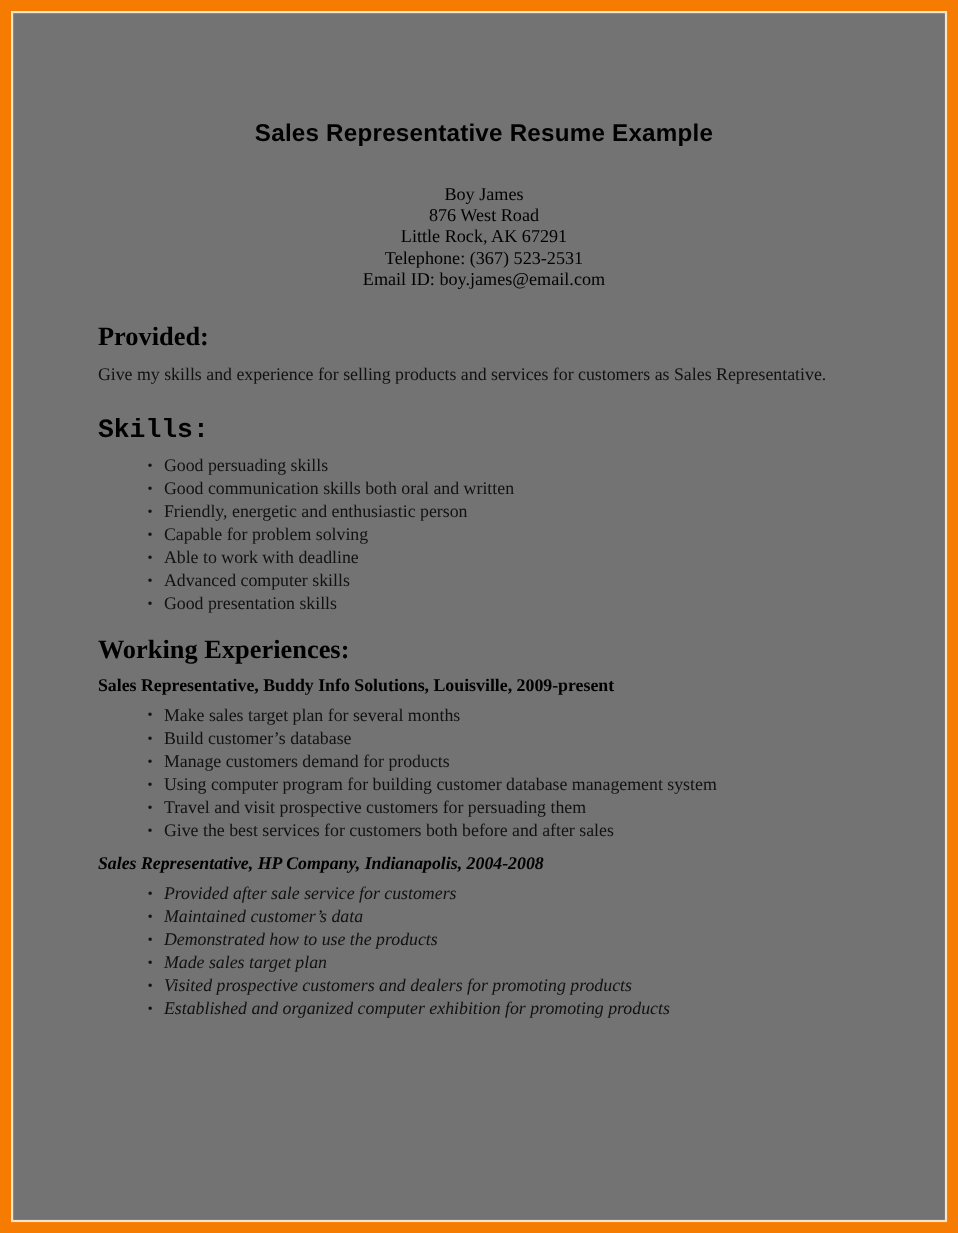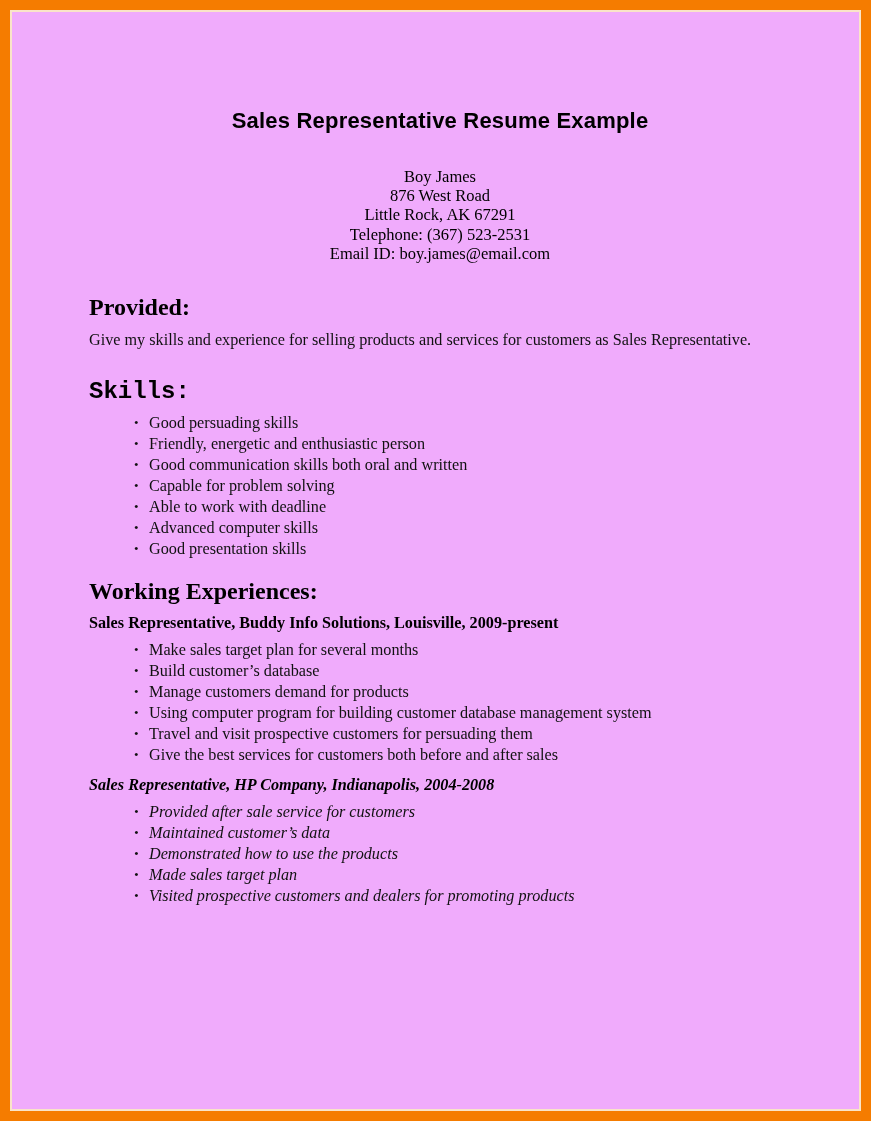--- a/index.html
+++ b/index.html
@@ -28,21 +28,21 @@
     box-sizing: border-box;
     width: 100%;
     height: 100%;
     background: #FAE4C8;
     padding: 2px;
   }
   #paper {
     box-sizing: border-box;
     width: 100%;
     height: 100%;
-    background: #f0abfc;
+    background: #737373;
     position: relative;
     overflow: hidden;
   }
 
   
   .doc {
     position: absolute;
     left: 0;
     top: 0;
     right: 0;
@@ -142,22 +142,22 @@
           <span class="contact-line">Telephone: (367) 523-2531</span>
           <span class="contact-line">Email ID: boy.james@email.com</span>
         </div>
 
         <h2 id="objective-heading" class="section-heading">Provided:</h2>
         <p class="body-text">Give my skills and experience for selling products and services for customers as Sales Representative.</p>
 
         <h2 id="skills-heading" class="section-heading">Skills:</h2>
         <ul class="bullets" id="skills-list">
             <li>Good persuading skills</li>
+            <li>Good communication skills both oral and written</li>
             <li>Friendly, energetic and enthusiastic person</li>
-            <li>Good communication skills both oral and written</li>
             <li>Capable for problem solving</li>
             <li>Able to work with deadline</li>
             <li>Advanced computer skills</li>
             <li>Good presentation skills</li>
           </ul>
 
         <h2 id="experience-heading" class="section-heading">Working Experiences:</h2>
         <div id="experience-jobs">
             <div class="job-block">
               <div class="job-title">Sales Representative, Buddy Info Solutions, Louisville, 2009-present</div>
@@ -171,20 +171,21 @@
               </ul>
             </div>
             <div class="job-block">
               <div class="job-title">Sales Representative, HP Company, Indianapolis, 2004-2008</div>
               <ul class="bullets">
                 <li>Provided after sale service for customers</li>
                 <li>Maintained customer’s data</li>
                 <li>Demonstrated how to use the products</li>
                 <li>Made sales target plan</li>
                 <li>Visited prospective customers and dealers for promoting products</li>
+                <li>Established and organized computer exhibition for promoting products</li>
               </ul>
             </div>
           </div>
 
       </div>
     </div>
   </div>
 </div>
 
 </body></html>

